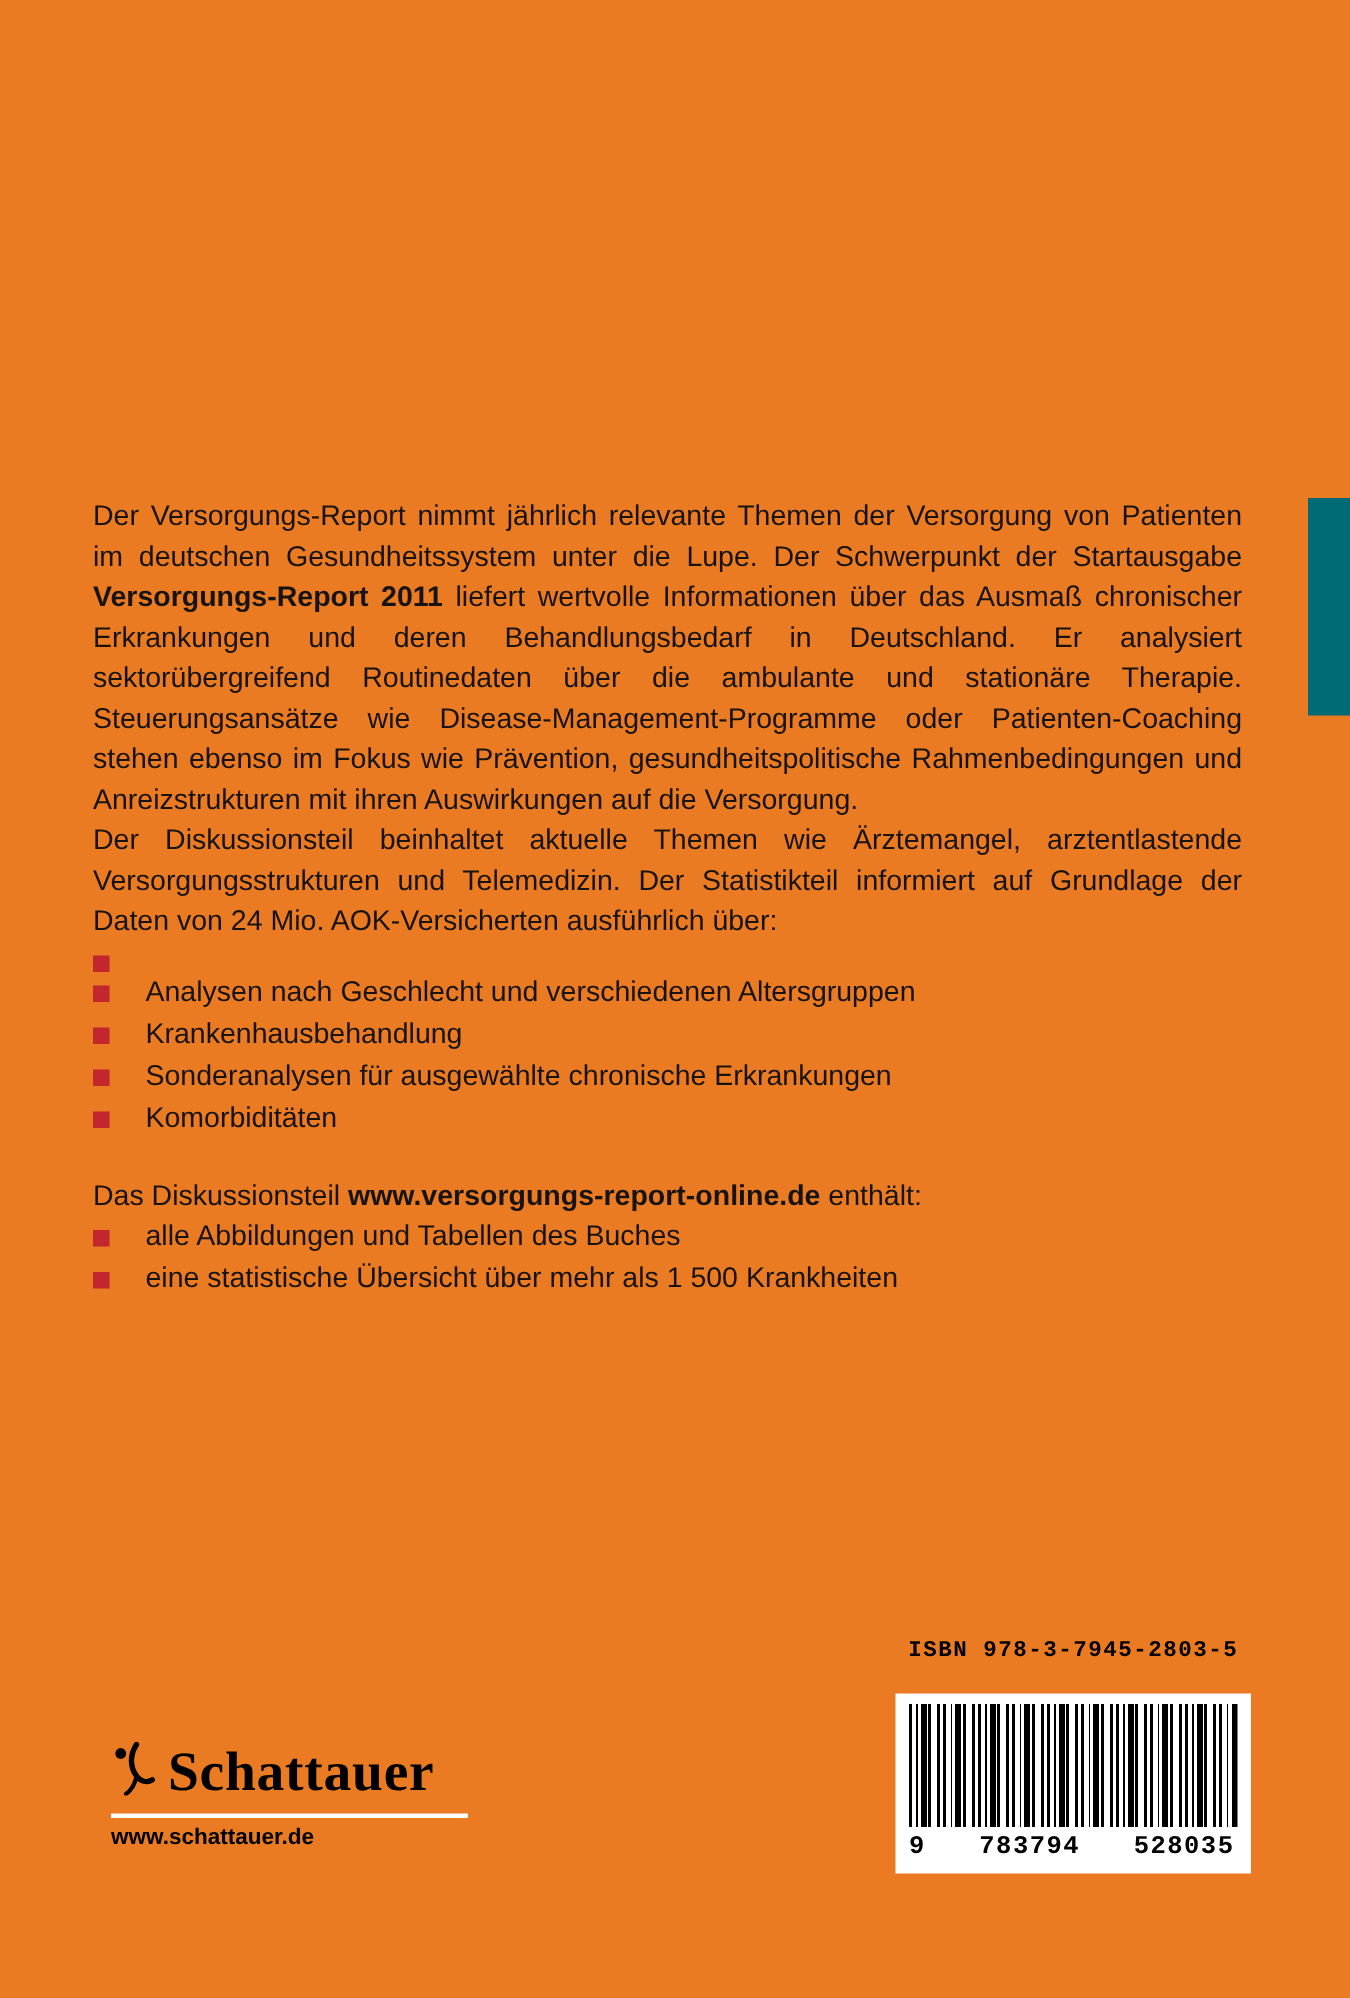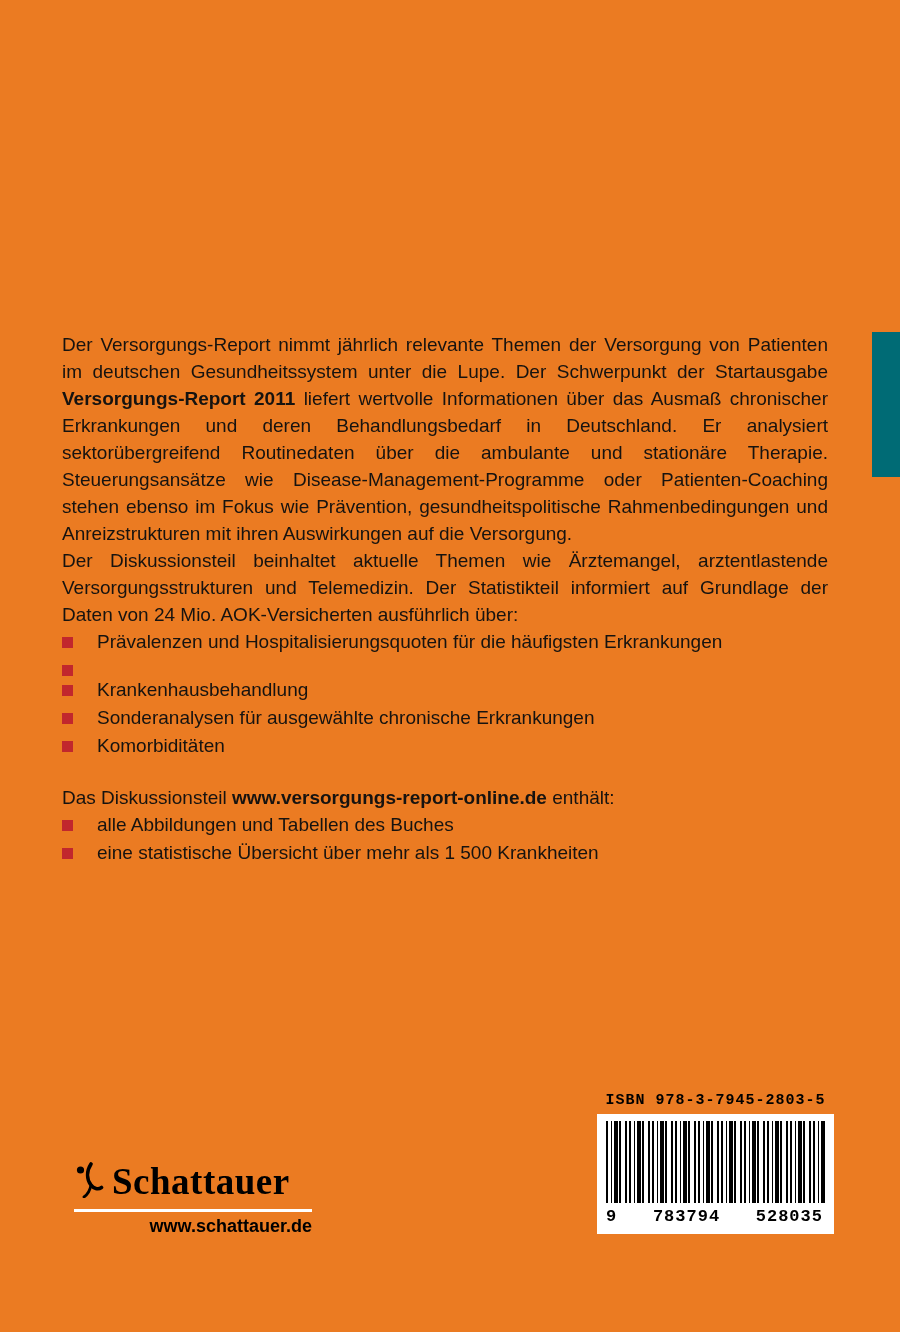--- a/index.html
+++ b/index.html
@@ -70,21 +70,21 @@
     width: 237px;
   }
   .isbn-label {
     font-family: "Liberation Mono", monospace;
     font-size: 15px;
     font-weight: bold;
     letter-spacing: 1px;
     color: #000;
     text-align: center;
     white-space: nowrap;
-    margin-bottom: 5px;
+    margin-bottom: 20px;
   }
   .barcode-box {
     background: #fff;
     height: 120px;
     padding: 7px 9px 4px 9px;
     box-sizing: border-box;
   }
   .bars {
     height: 82px;
     background-image: repeating-linear-gradient(90deg,
@@ -130,43 +130,42 @@
     letter-spacing: 0.5px;
   }
   .publisher-divider {
     border: none;
     border-top: 3px solid #ffffff;
     margin: 6px 0 4px 0;
     width: 238px;
   }
   .publisher-url {
     font-weight: bold;
-    font-size: 18px;
-    color: #000;
-    text-align: right;
+    font-size: 15px;
+    color: #000;
   }
 </style>
 </head>
 <body>
 
 <div class="cover">
 
   <div class="color-tab"></div>
 
   <div class="text-block">
     <p><span>Der Versorgungs-Report nimmt jährlich relevante Themen der Versorgung von Patienten im deutschen Gesundheitssystem unter die Lupe. Der Schwerpunkt der Startausgabe </span><span class="bold">Versorgungs-Report 2011</span><span> liefert wertvolle Informationen über das Ausmaß chronischer Erkrankungen und deren Behandlungsbedarf in Deutschland. Er analysiert sektorübergreifend Routinedaten über die ambulante und stationäre Therapie. Steuerungsansätze wie Disease-Management-Programme oder Patienten-Coaching stehen ebenso im Fokus wie Prävention, gesundheitspolitische Rahmenbedingungen und Anreizstrukturen mit ihren Auswirkungen auf die Versorgung.</span></p>
     <p>Der Diskussionsteil beinhaltet aktuelle Themen wie Ärztemangel, arztentlastende Versorgungsstrukturen und Telemedizin. Der Statistikteil informiert auf Grundlage der Daten von 24 Mio. AOK-Versicherten ausführlich über:</p>
 
     <ul class="bullets">
       <li>
           <span class="bullet-square"></span>
-          <span>Prävalenzen und Hospitalisierungsquoten für die häufigsten Erkrankungen</span>
-        </li>
-      <li>
-          <span class="bullet-square"></span>
+        </li>
+      <li>
+          <span class="bullet-square"></span>
+          <span>Analysen nach Geschlecht und verschiedenen Altersgruppen</span>
         </li>
       <li>
           <span class="bullet-square"></span>
           <span>Krankenhausbehandlung</span>
         </li>
       <li>
           <span class="bullet-square"></span>
           <span>Sonderanalysen für ausgewählte chronische Erkrankungen</span>
         </li>
       <li>

